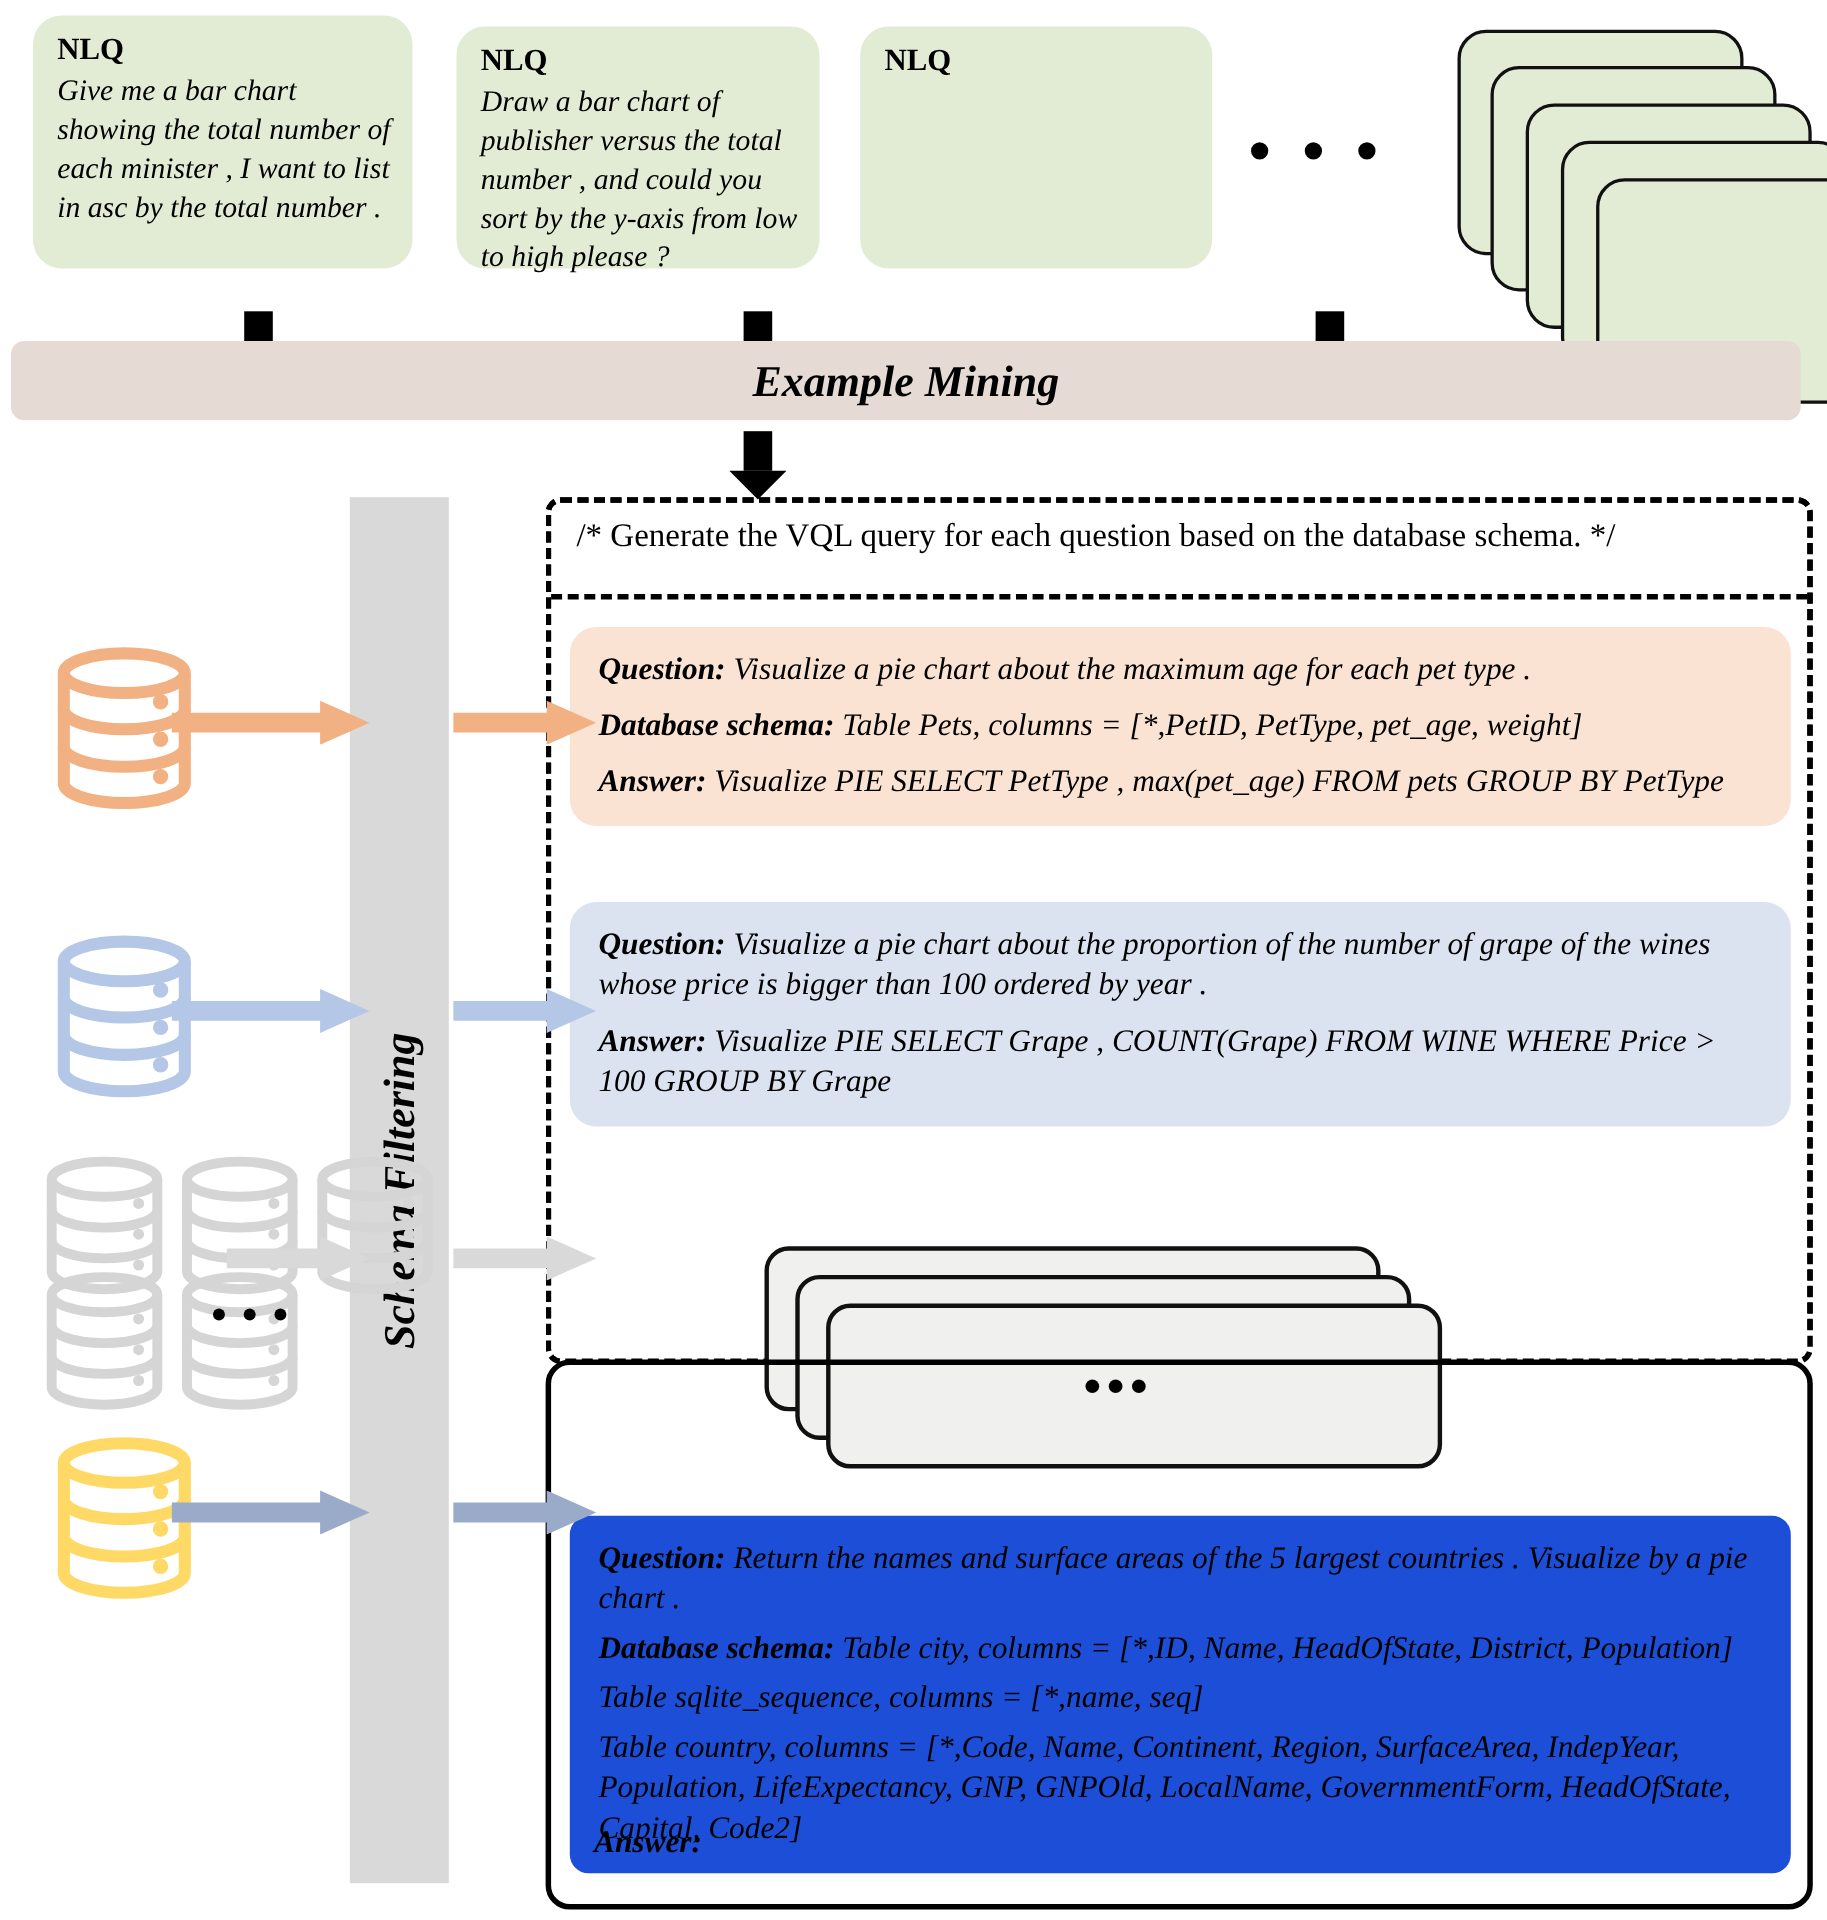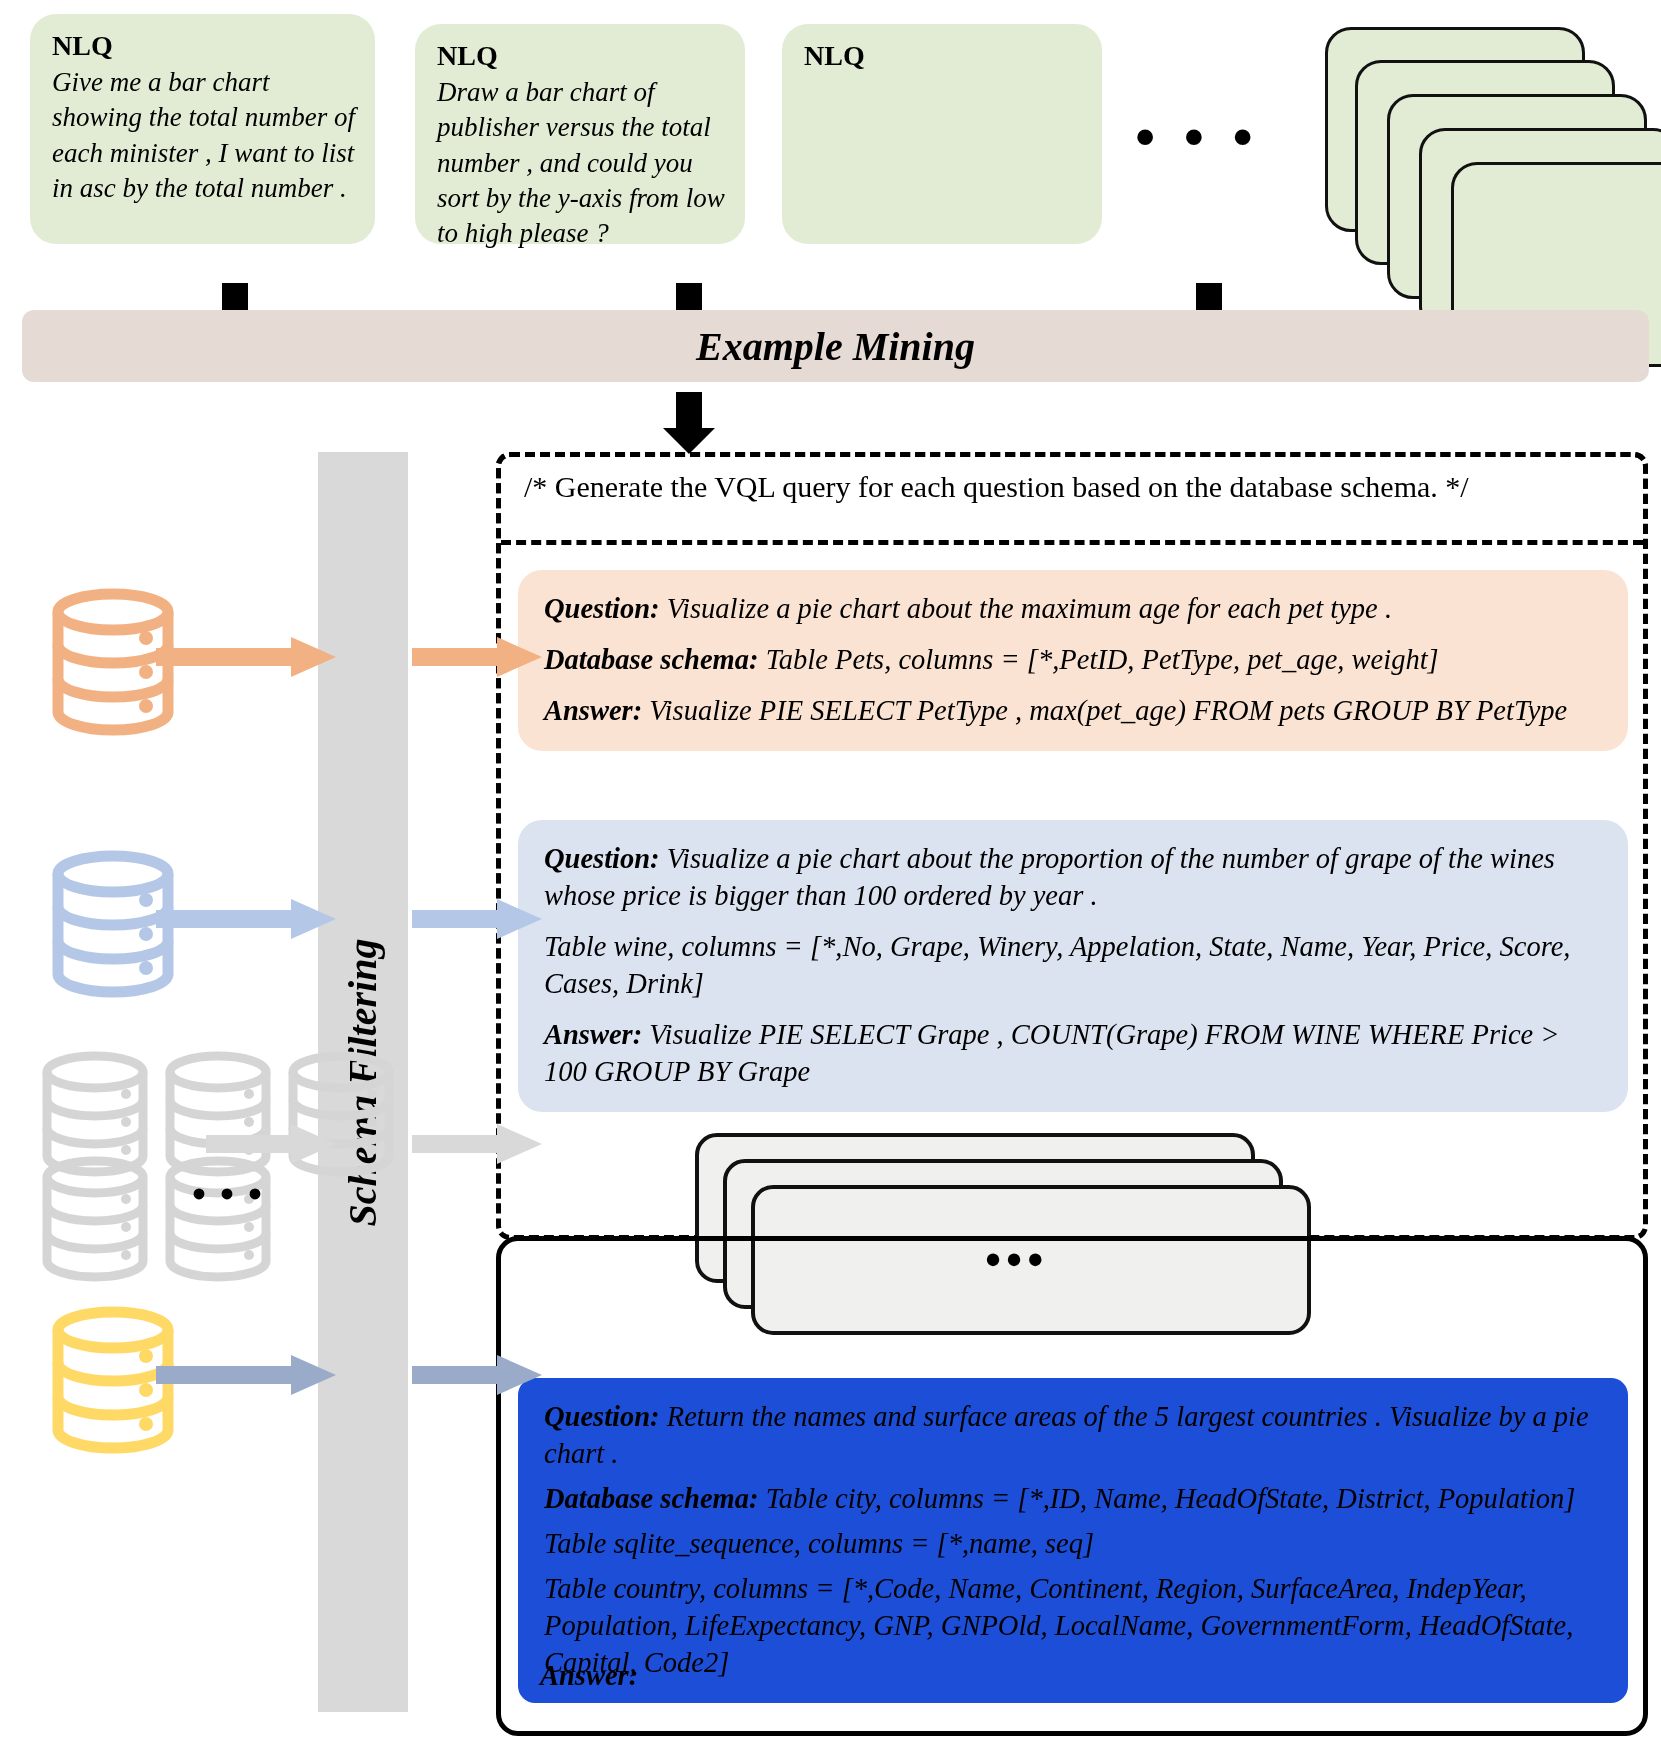--- a/index.html
+++ b/index.html
@@ -129,21 +129,21 @@
 <div class="darrow" style="left:676px; top:283px;">
   <div class="shaft" style="height:48px;"></div>
     <div class="head"></div>
 </div>
 <div class="darrow" style="left:1196px; top:283px;">
   <div class="shaft" style="height:48px;"></div>
     <div class="head"></div>
 </div>
 
 
-<div class="band" style="left:22px; top:310px; width:1627px; height:72px;">
+<div class="band" style="left:10px; top:310px; width:1627px; height:72px;">
   <span>Example Mining</span>
 </div>
 
 
 <div class="darrow" style="left:676px; top:392px;">
   <div class="shaft" style="height:36px;"></div>
     <div class="head"></div>
 </div>
 
 
@@ -175,21 +175,20 @@
     <span>Visualize PIE SELECT PetType , max(pet_age) FROM pets GROUP BY PetType</span>
   </p>
 </div>
 
 
 <div class="ex ex-blue" style="left:518px; top:820px; width:1110px;">
   <p>
     <span class="lbl">Question:</span>
     <span>Visualize a pie chart about the proportion of the number of grape of the wines whose price is bigger than 100 ordered by year .</span>
   </p>
-  <p>Table wine, columns = [*,No, Grape, Winery, Appelation, State, Name, Year, Price, Score, Cases, Drink]</p>
   <p>
     <span class="lbl">Answer:</span>
     <span>Visualize PIE SELECT Grape , COUNT(Grape) FROM WINE WHERE Price &gt; 100 GROUP BY Grape</span>
   </p>
 </div>
 
 
 <div class="gstack" style="left:695px; top:1133px; width:560px; height:150px;"></div>
 <div class="gstack" style="left:723px; top:1159px; width:560px; height:150px;"></div>
 <div class="gstack" style="left:751px; top:1185px; width:560px; height:150px;"></div>

